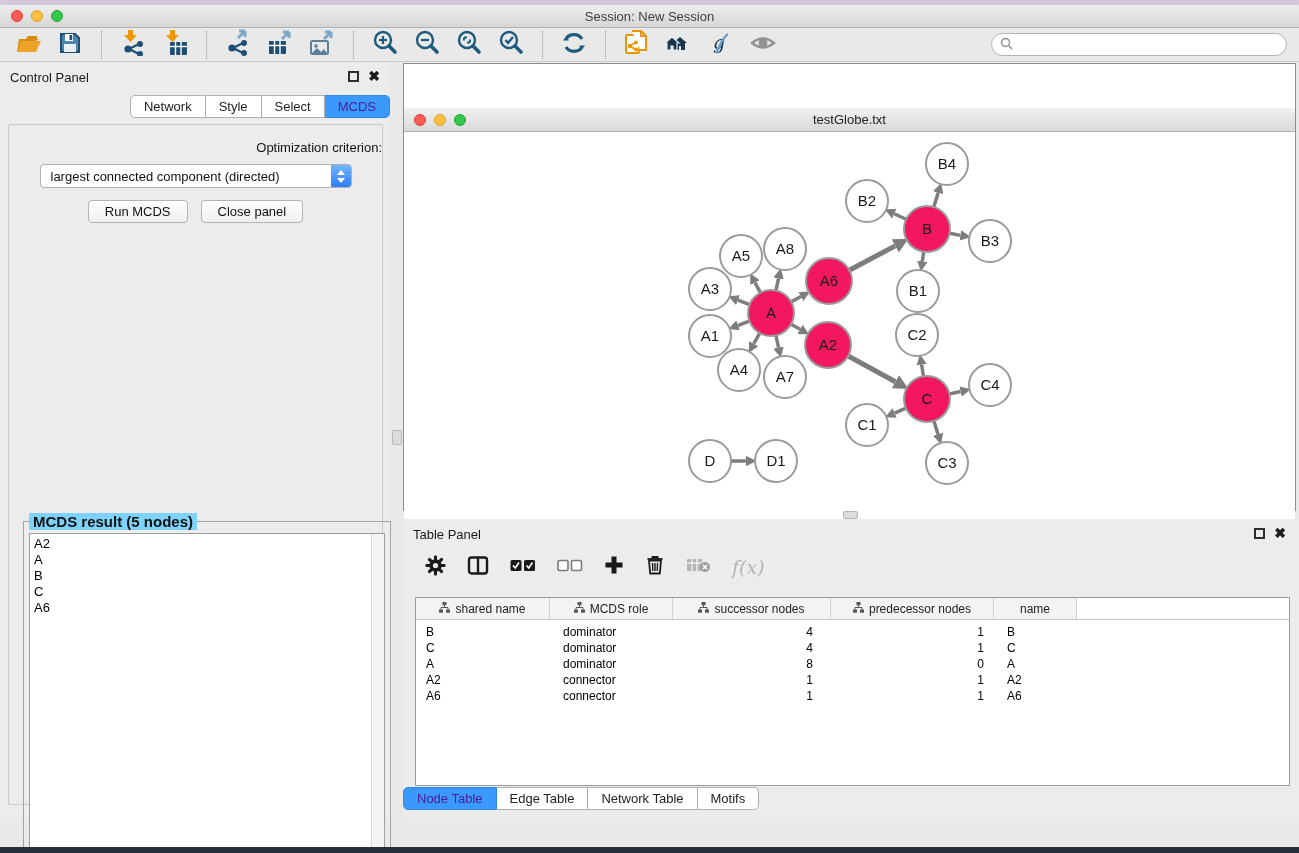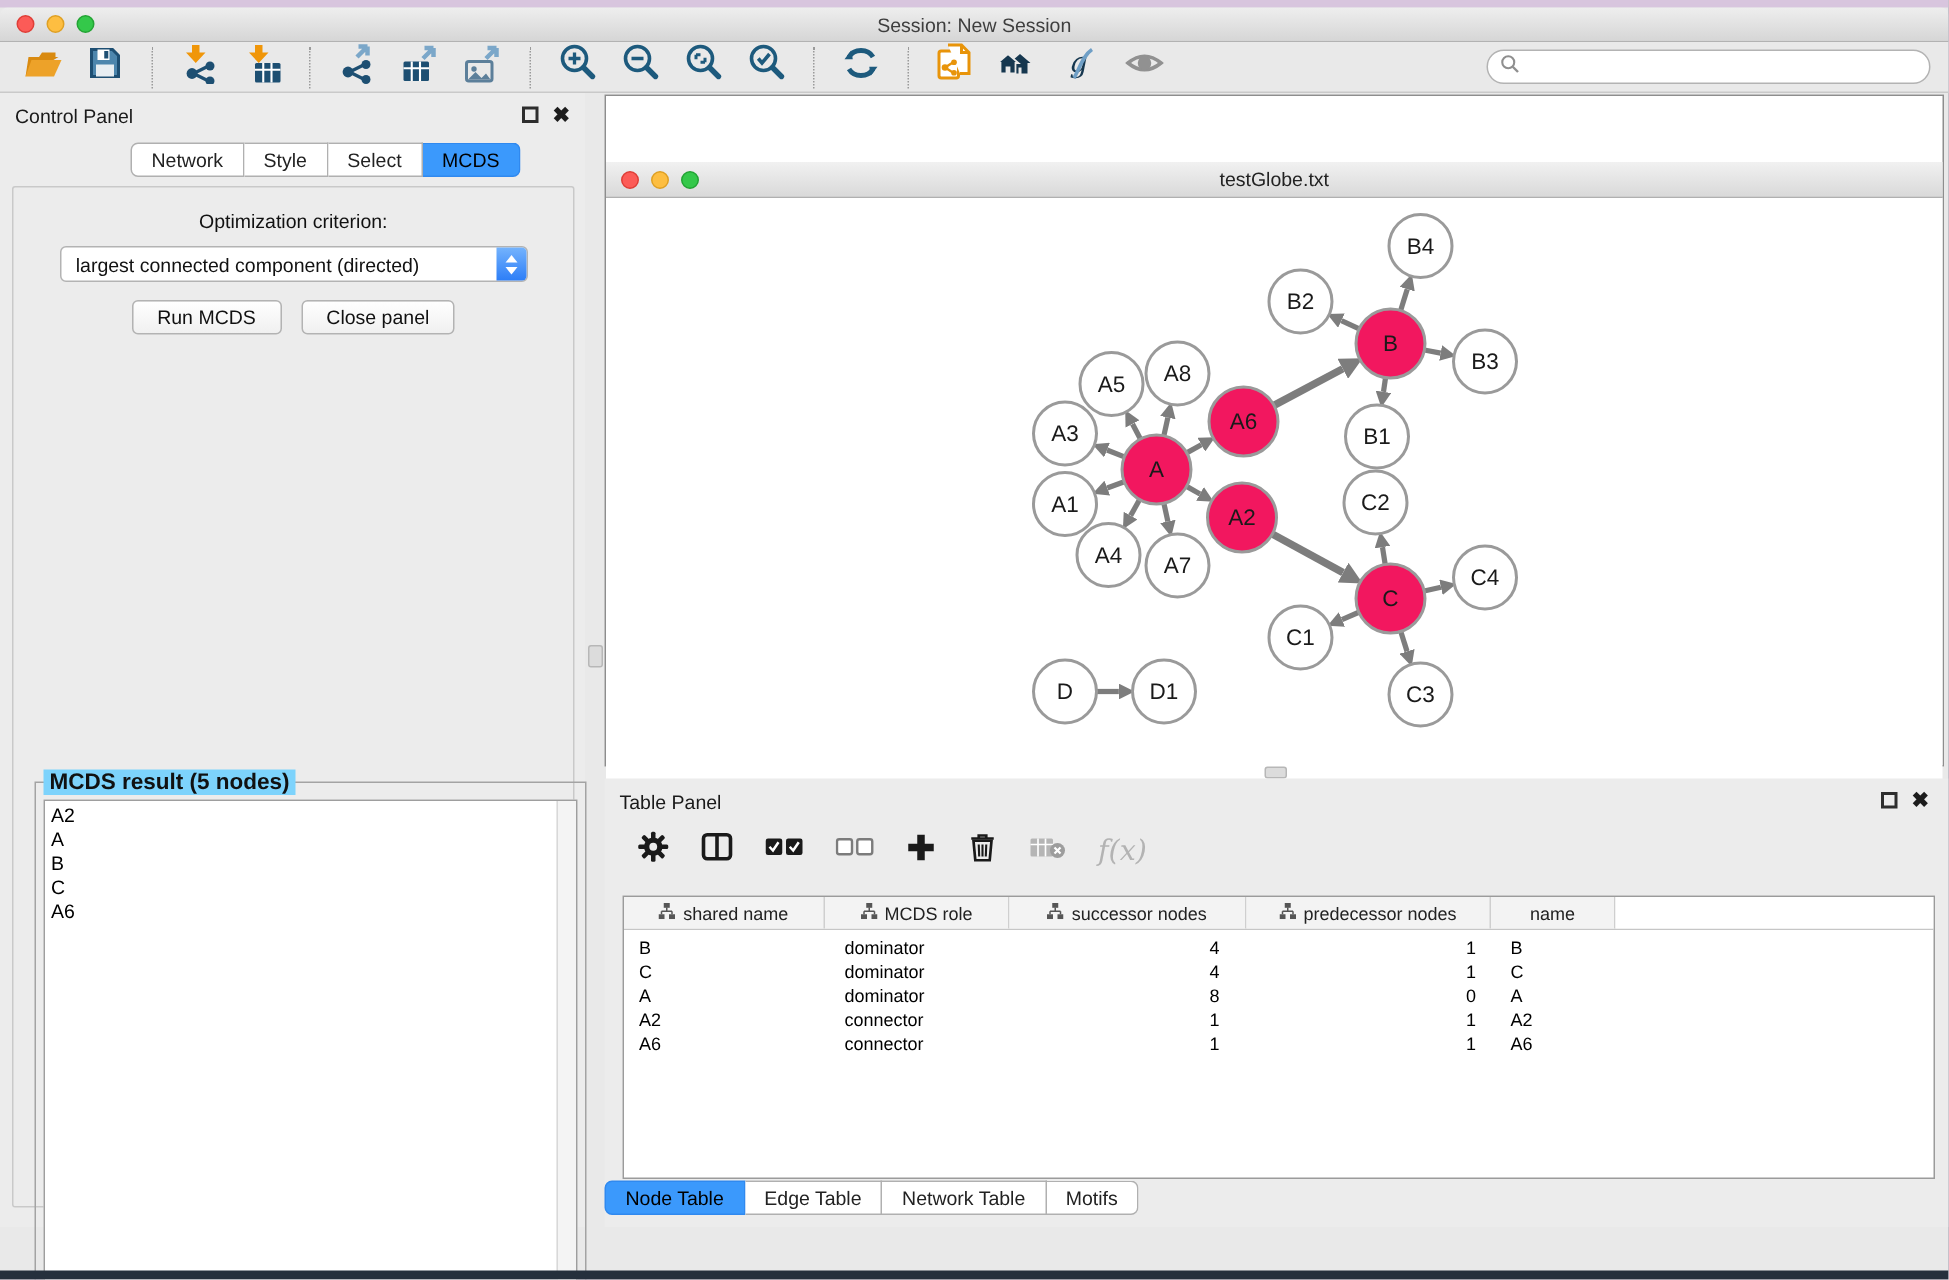--- a/index.html
+++ b/index.html
@@ -44,26 +44,26 @@
   .panel-title { position:absolute; left:10px; top:8px; font-size:13px; color:#1a1a1a; }
   .float-icon { position:absolute; width:11px; height:11px; border:2px solid #2d2d2d; top:9px; }
   .close-icon { position:absolute; top:6px; font-size:14px; font-weight:bold; color:#1c1c1c; }
   .cp-float { right:31px; } .cp-close { right:10px; }
 
   .seg { display:inline-flex; }
   .seg-item { font-size:13px; color:#222; padding:2px 13px; background:#fff;
     border:1px solid #b0b0b0; border-left:none; line-height:17px; }
   .seg-item:first-child { border-left:1px solid #b0b0b0; border-radius:5px 0 0 5px; }
   .seg-item:last-child { border-radius:0 5px 5px 0; }
-  .seg-item.active { background:#3b99fc; border-color:#3089ef; color:#000000; }
-  .cp-tabs { position:absolute; left:0; right:0; top:33px; display:flex; justify-content:center;padding-left:44px; }
+  .seg-item.active { background:#3b99fc; border-color:#3089ef; color:#4c1d95; }
+  .cp-tabs { position:absolute; left:0; right:0; top:33px; display:flex; justify-content:flex-end;padding-left:44px; }
 
   .cp-content { position:absolute; left:8px; right:7px; top:62px; bottom:13px;
     border:1px solid #c9c9c9; border-radius:2px; }
-  .opt-label { text-align:center; margin-top:15px; font-size:13px; color:#111; }
+  .opt-label { text-align:right; margin-top:15px; font-size:13px; color:#111; }
   .select-row { position:relative; margin:9px auto 0; width:312px; height:24px; background:#fff;
     border:1px solid #b3b3b3; border-radius:4px; font-size:13px; color:#111;
     display:flex; align-items:center; padding-left:10px; }
   .spinner { position:absolute; right:0; top:0; bottom:0; width:20px;
     background:linear-gradient(#74b3fd,#2d7ef7); border-radius:0 3px 3px 0;
     display:flex; flex-direction:column; align-items:center; justify-content:center; gap:3px; }
   .tri-up { width:0; height:0; border-left:4px solid transparent; border-right:4px solid transparent;
     border-bottom:5px solid #fff; }
   .tri-down { width:0; height:0; border-left:4px solid transparent; border-right:4px solid transparent;
     border-top:5px solid #fff; }

